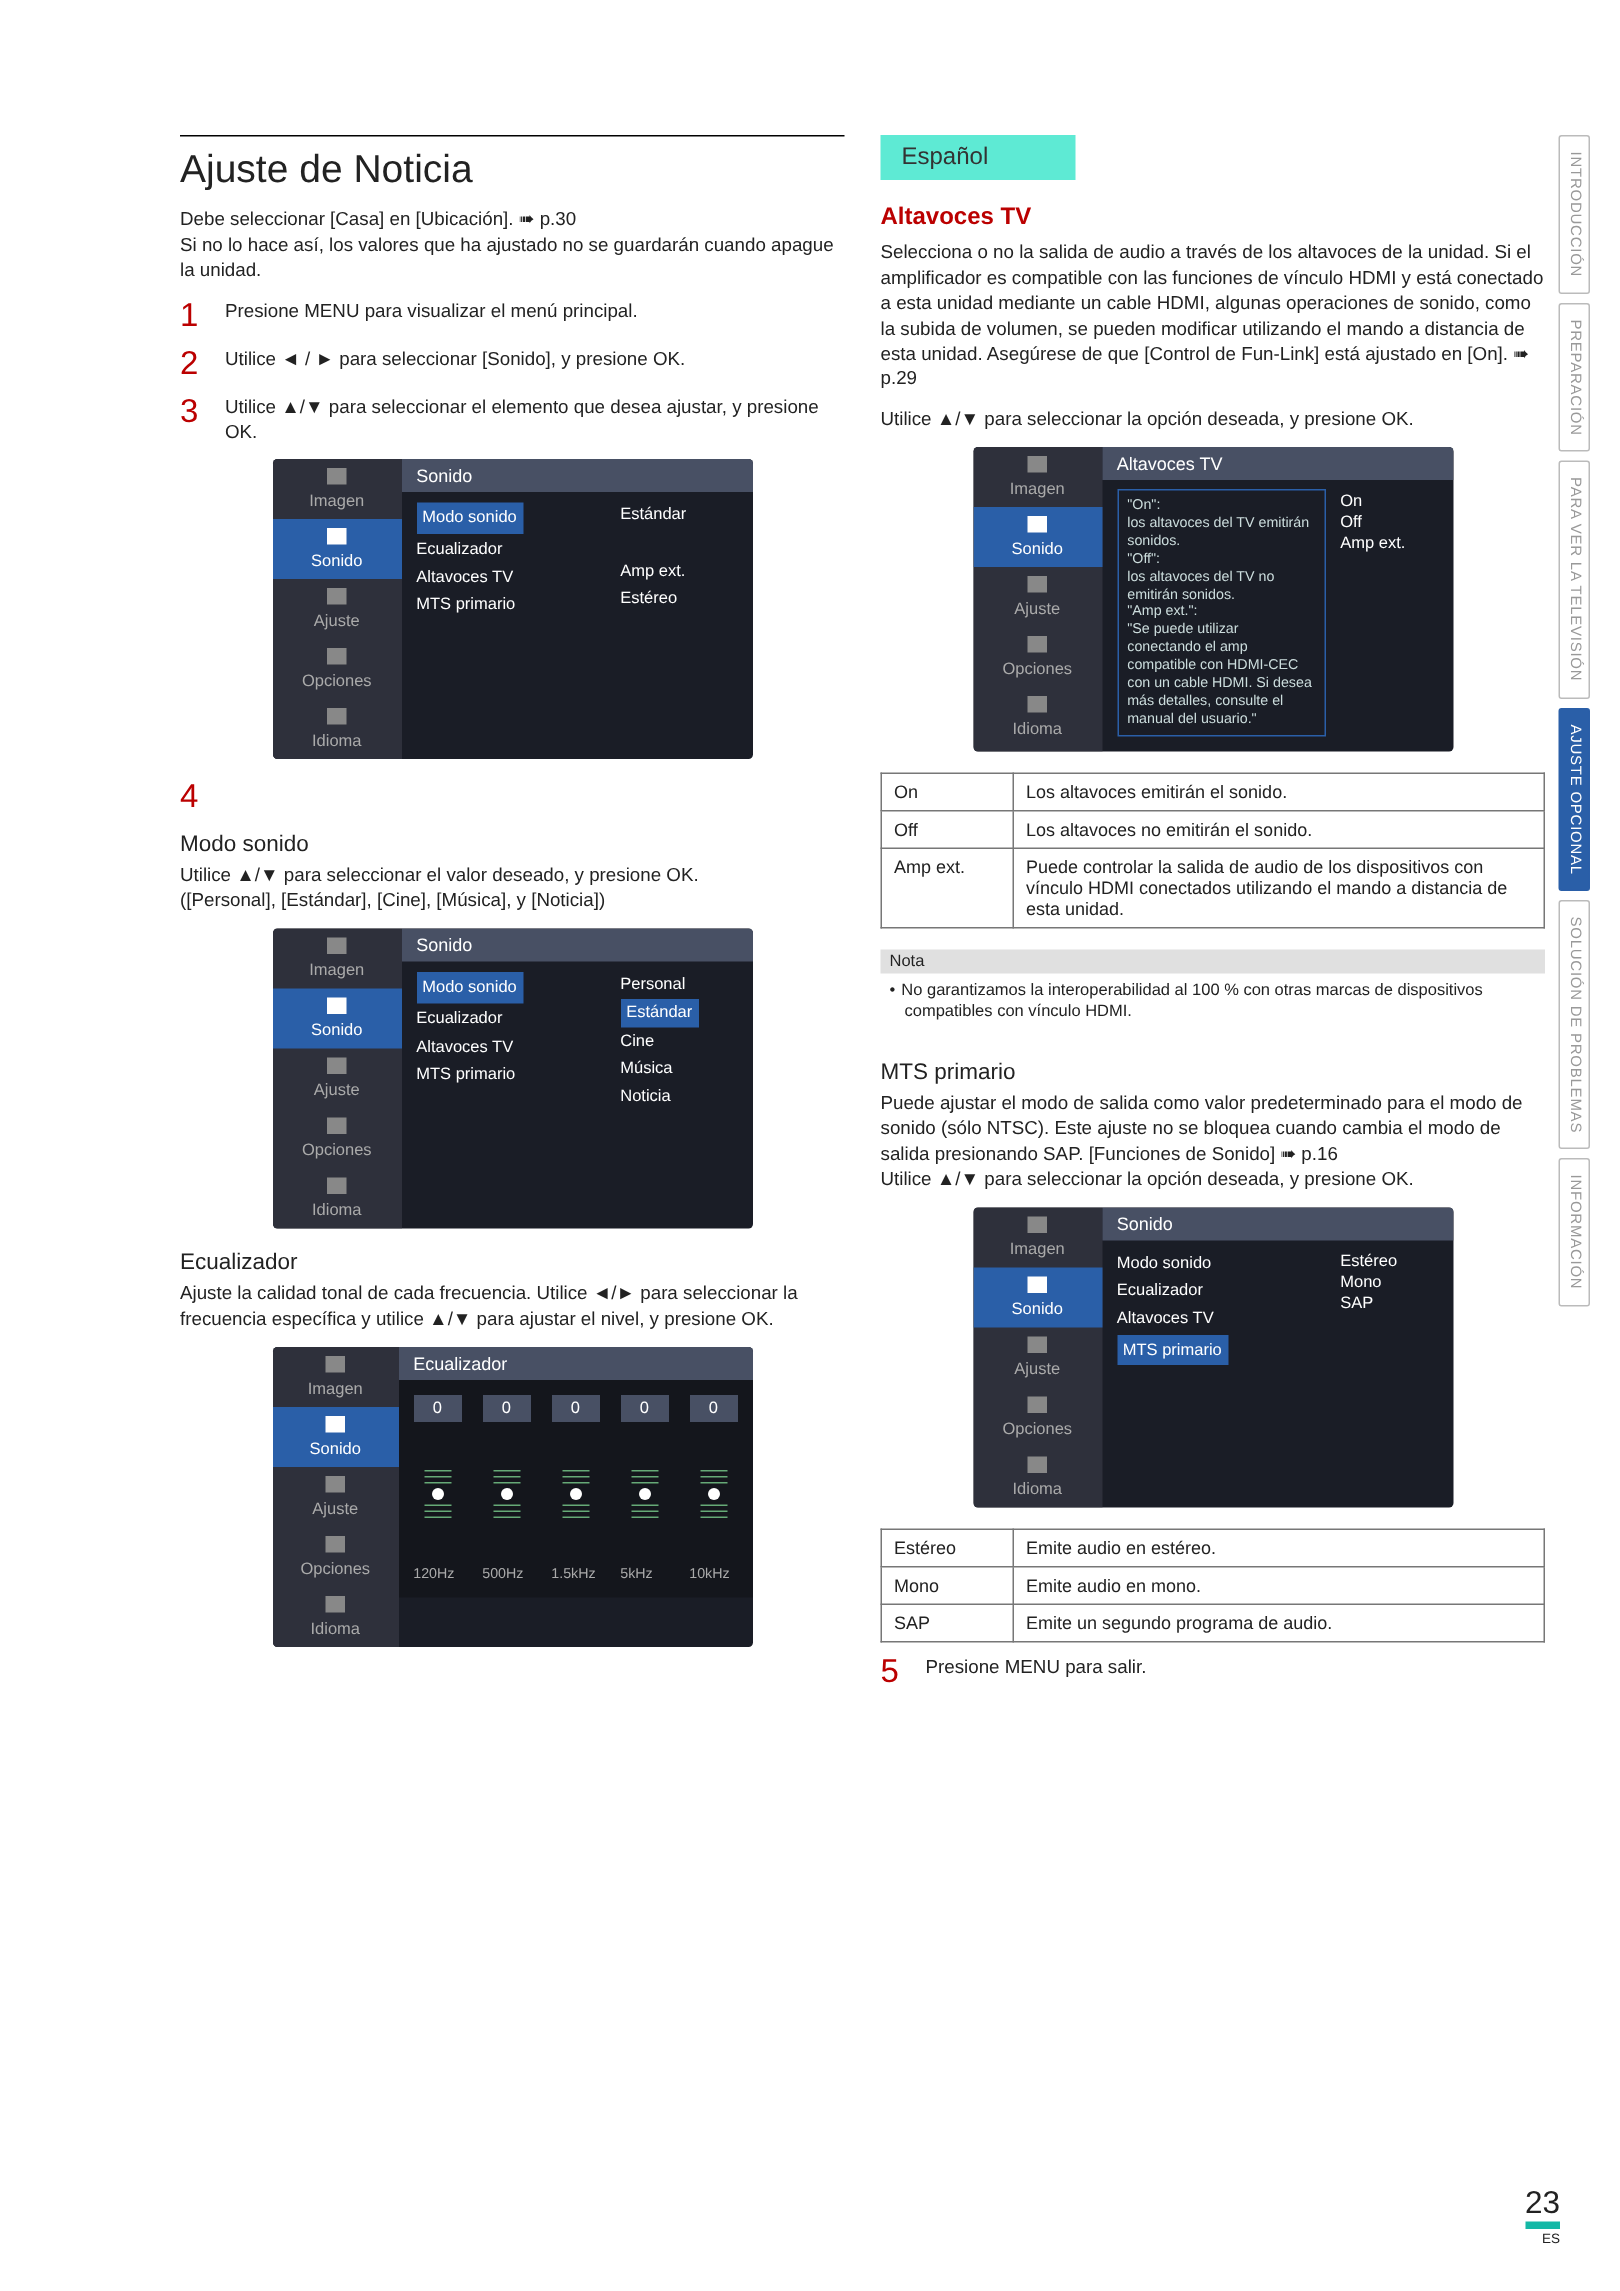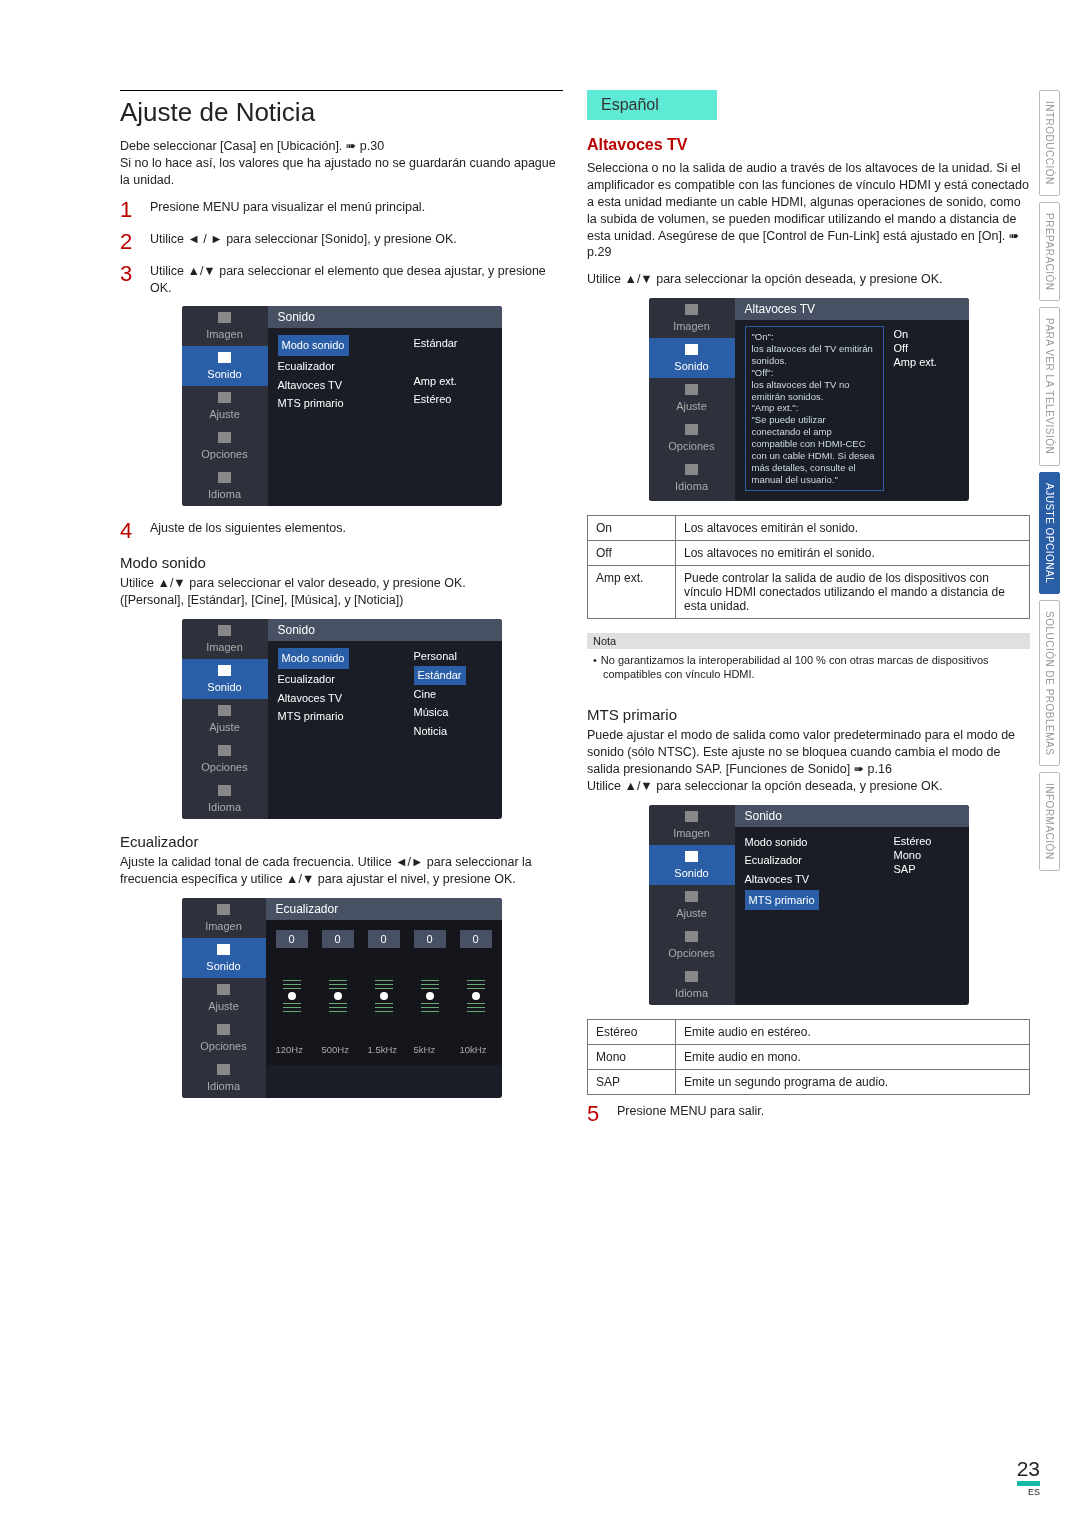--- a/index.html
+++ b/index.html
@@ -115,21 +115,20 @@
             <span></span><br>
             <span>Amp ext.</span><br>
             <span>Estéreo</span>
           </div>
         </div>
       </div>
     </div>
 
     <div class="step">
       <div class="step-num">4</div>
-      <div class="step-txt">Ajuste de los siguientes elementos.</div>
     </div>
 
     <p class="subhead">Modo sonido</p>
     <p class="body-sm" style="white-space:pre-line">Utilice ▲/▼ para seleccionar el valor deseado, y presione OK.
 ([Personal], [Estándar], [Cine], [Música], y [Noticia])</p>
 
     <div class="osd">
       <div class="osd-side">
         <div class="tab">
             <span class="ico"></span>

